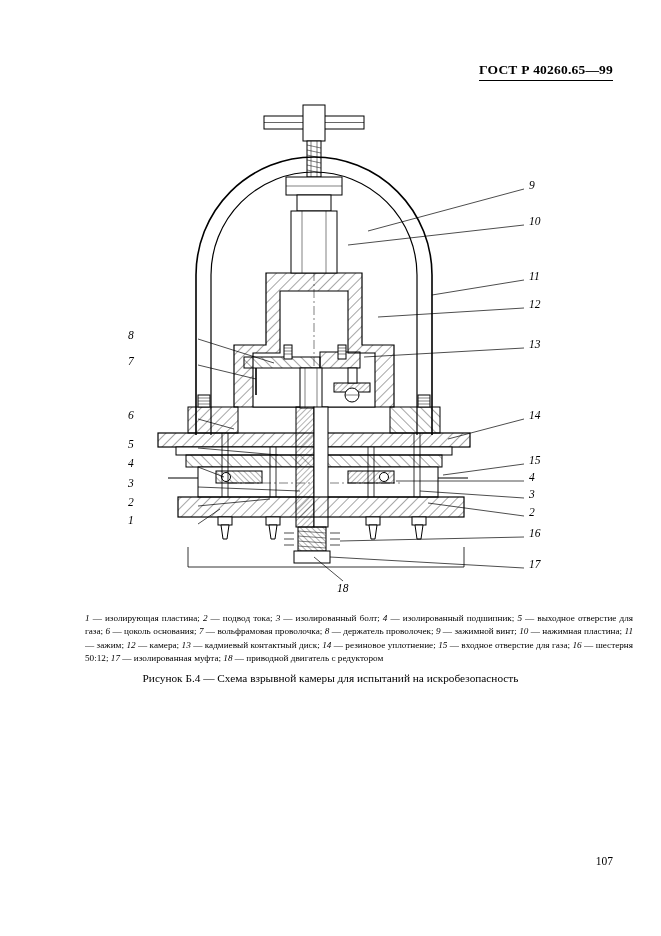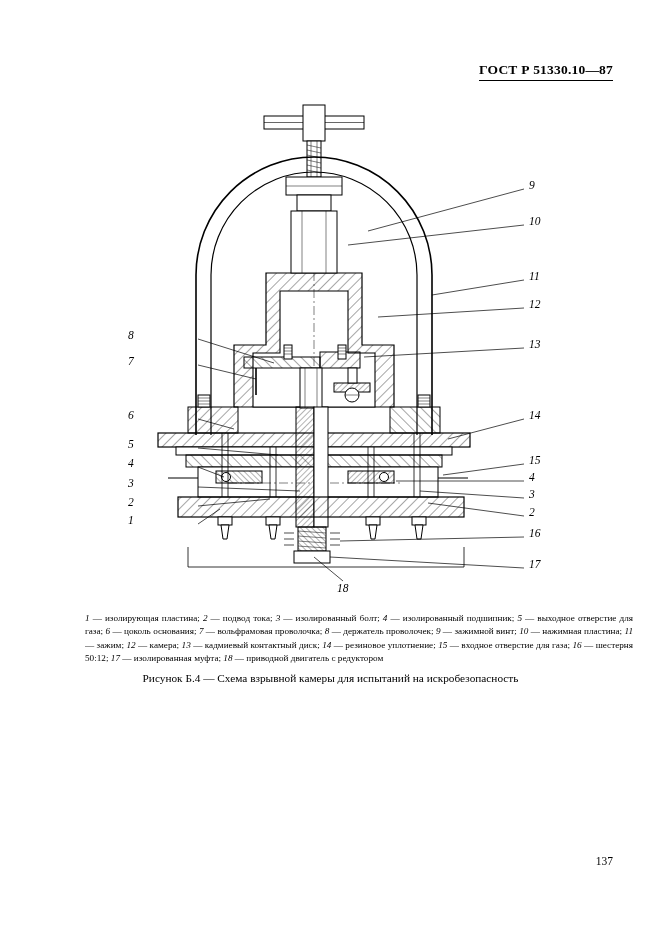--- a/index.html
+++ b/index.html
@@ -74,21 +74,21 @@
     font-family: "Liberation Serif", serif;
     font-size: 11.5px;
     font-style: italic;
   }
 </style>
 </head>
 <body>
 
 <div class="page">
 
-  <div class="header-std">ГОСТ Р 51330.10—87</div>
+  <div class="header-std">ГОСТ Р 40260.65—99</div>
 
   <div class="figure-area">
     <svg class="fig" width="565" height="500" viewBox="0 0 565 500" xmlns="http://www.w3.org/2000/svg">
       <defs>
         <pattern id="hatchR" width="7" height="7" patternTransform="rotate(45)" patternUnits="userSpaceOnUse">
           <line x1="0" y1="0" x2="0" y2="7" stroke="#000" stroke-width="0.7"></line>
         </pattern>
         <pattern id="hatchL" width="7" height="7" patternTransform="rotate(-45)" patternUnits="userSpaceOnUse">
           <line x1="0" y1="0" x2="0" y2="7" stroke="#000" stroke-width="0.7"></line>
         </pattern>
@@ -295,15 +295,15 @@
         <div class="lbl" style="position: absolute; left: 80px; top: 401px;">2</div>
         <div class="lbl" style="position: absolute; left: 80px; top: 419px;">1</div>
         <div class="lbl" style="position: absolute; left: 289px; top: 487px;">18</div>
       </div>
   </div>
 
   <div class="legend"><i>1</i> — изолирующая пластина; <i>2</i> — подвод тока; <i>3</i> — изолированный болт; <i>4</i> — изолированный подшипник; <i>5</i> — выходное отверстие для газа; <i>6</i> — цоколь основания; <i>7</i> — вольфрамовая проволочка; <i>8</i> — держатель проволочек; <i>9</i> — зажимной винт; <i>10</i> — нажимная пластина; <i>11</i> — зажим; <i>12</i> — камера; <i>13</i> — кадмиевый контактный диск; <i>14</i> — резиновое уплотнение; <i>15</i> — входное отверстие для газа; <i>16</i> — шестерня 50:12; <i>17</i> — изолированная муфта; <i>18</i> — приводной двигатель с редуктором</div>
 
   <div class="caption">Рисунок Б.4 — Схема взрывной камеры для испытаний на искробезопасность</div>
 
-  <div class="page-number">137</div>
+  <div class="page-number">107</div>
 
 </div>
 
 </body></html>

